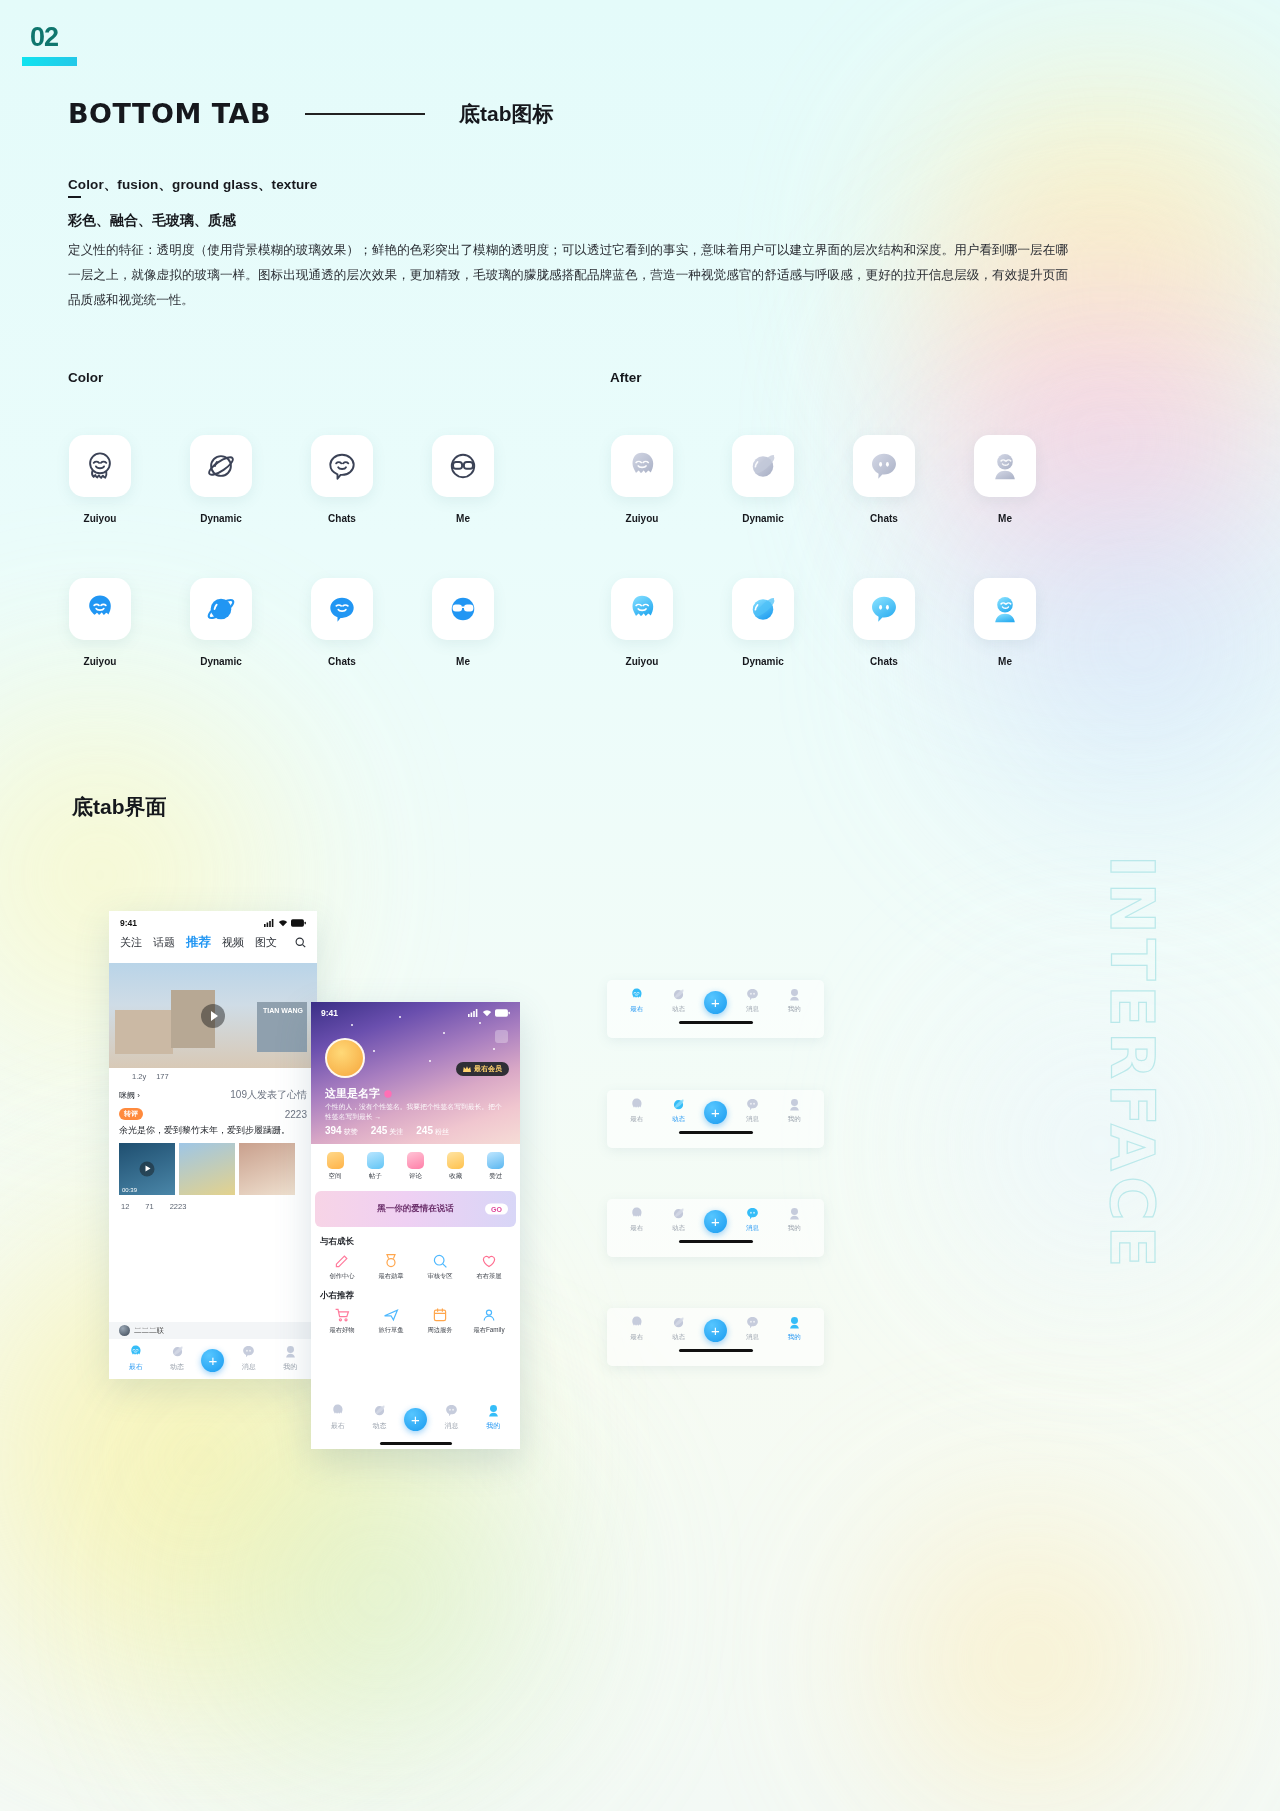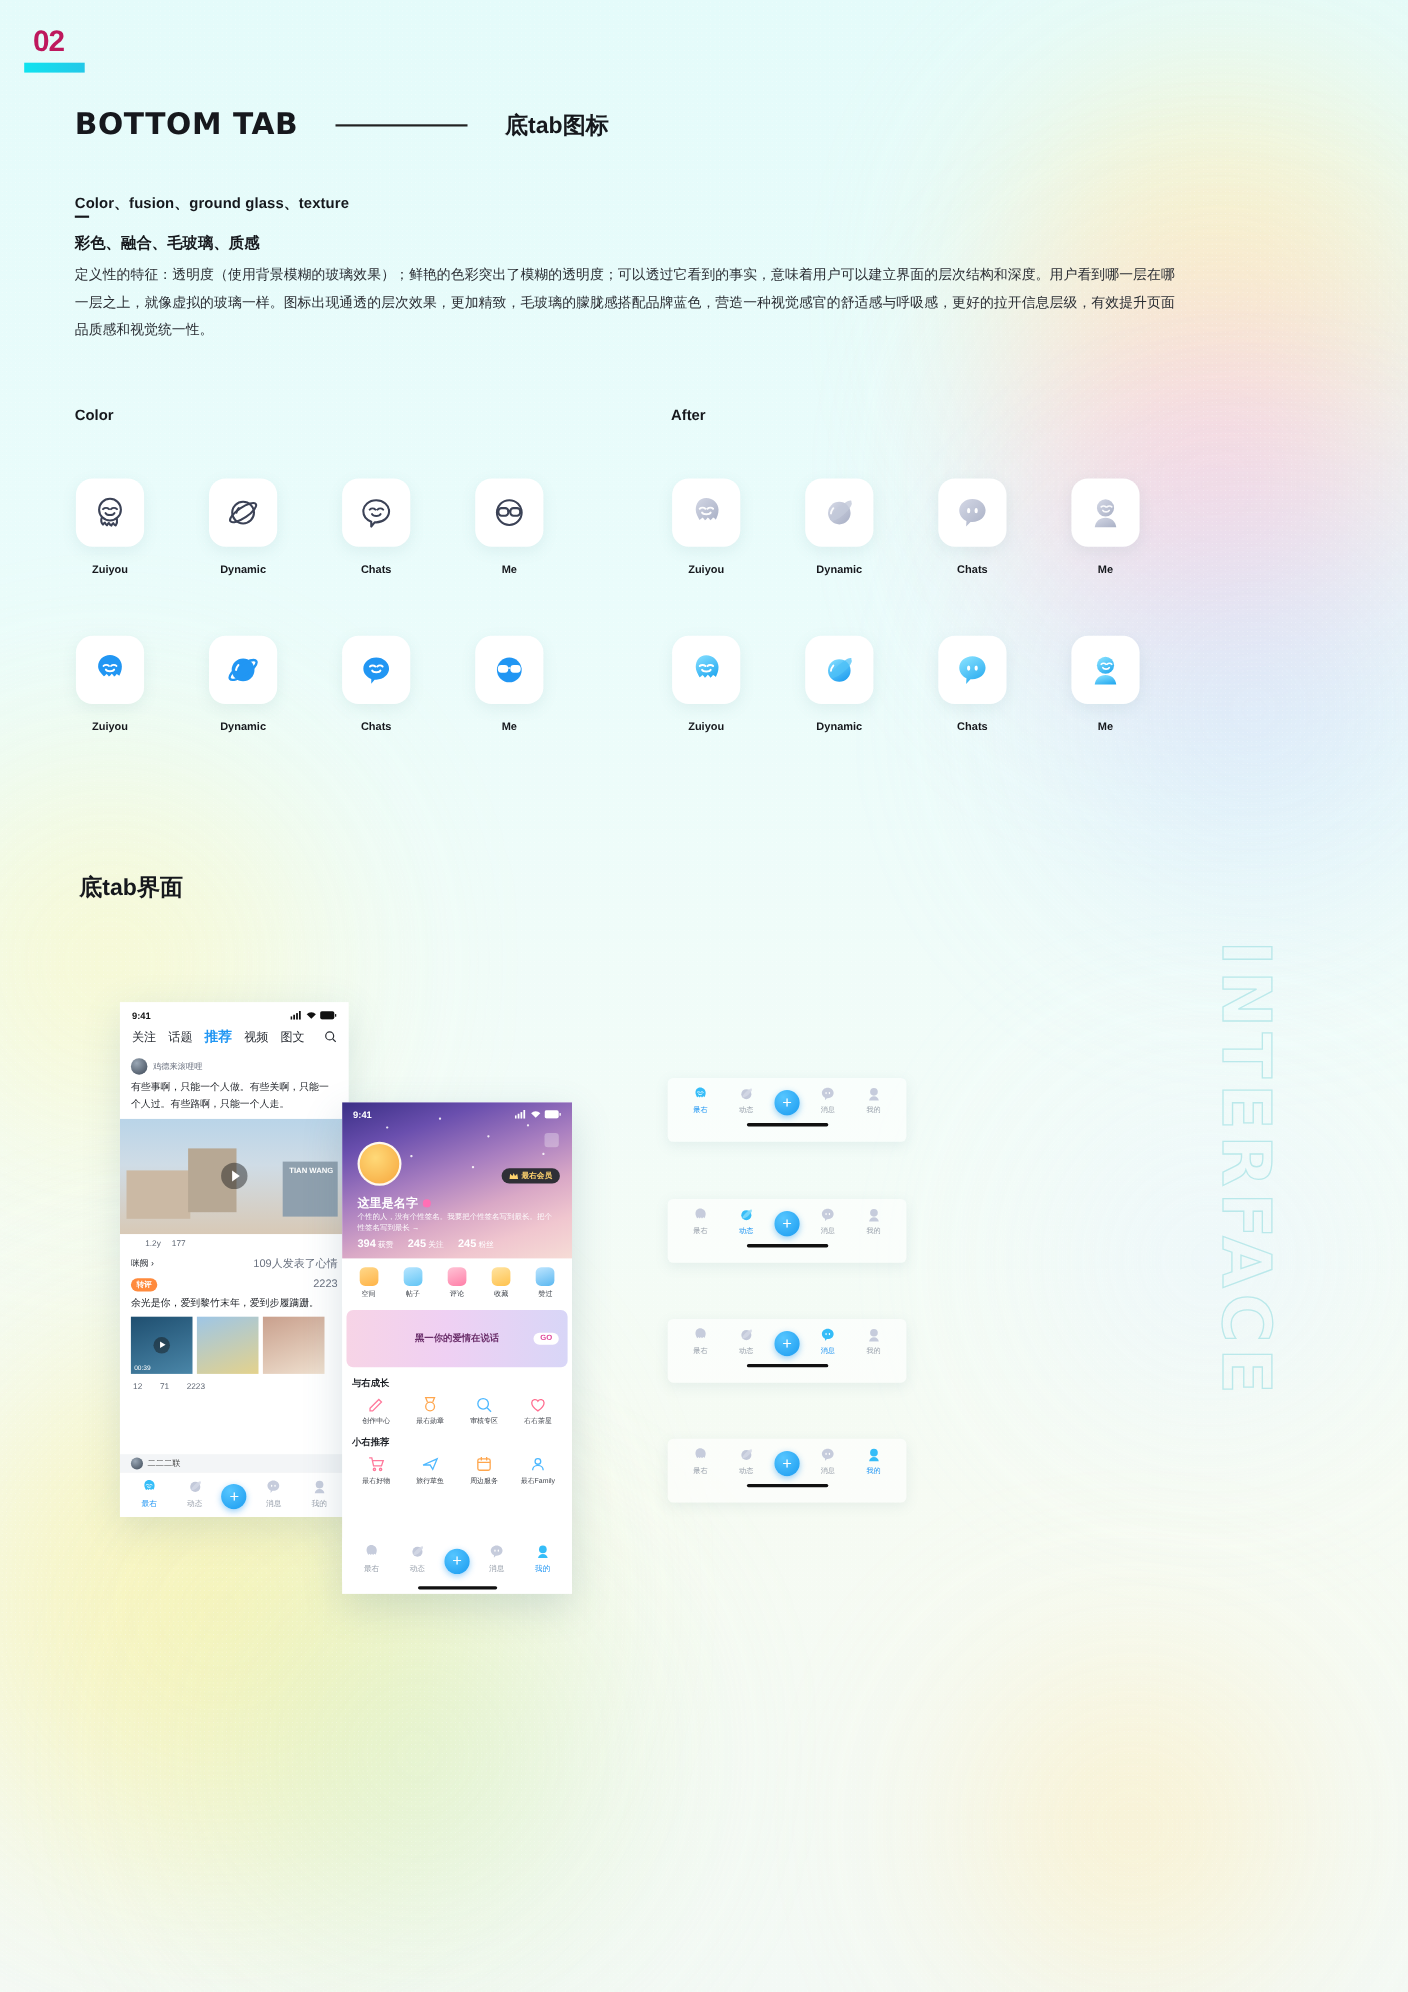--- a/index.html
+++ b/index.html
@@ -20,21 +20,21 @@
   .w5{width:640px;height:560px;left:-120px;top:1180px;background:radial-gradient(circle,#fcf4a8 0%,#f6f3bb 40%,rgba(246,243,187,0) 72%);}
   .w6{width:520px;height:430px;left:120px;top:1380px;background:radial-gradient(circle,#d6f0c4 0%,rgba(214,240,196,0) 70%);}
   .w7{width:420px;height:360px;right:40px;top:1480px;background:radial-gradient(circle,#ffe9ad 0%,rgba(255,233,173,0) 70%);}
   .w8{width:420px;height:330px;right:-30px;top:980px;background:radial-gradient(circle,#e7f3ff 0%,rgba(231,243,255,0) 70%);}
   .noise{position:absolute;inset:0;opacity:.35;
     background-image:radial-gradient(#ffffff 0.5px, transparent 0.6px);
     background-size:4px 4px;}
   .content{position:relative;z-index:5;}
 
   
-  .pagenum{position:absolute;left:30px;top:22px;font-weight:bold;font-size:27px;letter-spacing:-1px;color:#be185d;}
+  .pagenum{position:absolute;left:30px;top:22px;font-weight:bold;font-size:27px;letter-spacing:-1px;color:#0f766e;}
   .pagebar{position:absolute;left:22px;top:57px;width:55px;height:9px;
      background:linear-gradient(90deg,#10e3ef,#23c8e8);}
 
   .title-row{position:absolute;left:68px;top:98px;display:flex;align-items:center;gap:34px;}
   .big-title{font-size:27px;font-weight:bold;letter-spacing:.5px;color:#16181d;font-family:"DejaVu Sans",sans-serif;}
   .rule{width:120px;height:2px;background:#222;}
   .cn-title{font-size:21px;font-weight:bold;color:#16181d;}
 
   .kw-en{position:absolute;left:68px;top:176px;font-size:13.5px;font-weight:bold;color:#16181d;letter-spacing:.1px;}
   .kw-dash{position:absolute;left:68px;top:196px;width:13px;height:2px;background:#16181d;}
@@ -122,21 +122,21 @@
   .p2-vip{position:absolute;right:11px;top:60px;background:#2f2f36;color:#ffd36e;font-size:7px;font-weight:bold;
      border-radius:9px;padding:2px 7px;display:flex;align-items:center;gap:3px;z-index:3;}
   .p2-gear{position:absolute;right:12px;top:28px;width:13px;height:13px;border-radius:3px;background:rgba(255,255,255,.3);z-index:3;}
   .p2-name{position:absolute;left:14px;top:84px;color:#fff;font-size:11px;font-weight:bold;z-index:3;display:flex;align-items:center;gap:4px;}
   .p2-sig{position:absolute;left:14px;right:14px;top:100px;color:rgba(255,255,255,.92);font-size:6.8px;line-height:1.5;z-index:3;}
   .p2-stats{position:absolute;left:14px;bottom:7px;display:flex;gap:13px;color:#fff;font-size:7px;z-index:3;align-items:baseline;}
   .p2-stats b{font-size:10px;margin-top:47px;}
   .p2-quick{display:flex;justify-content:space-around;padding:8px 4px 7px;background:#fff;}
   .qi{display:flex;flex-direction:column;align-items:center;gap:3px;font-size:6.5px;color:#3d424a;}
   .qdot{width:17px;height:17px;border-radius:5px;}
-  .banner{margin:3px 4px;height:52px;border-radius:6px;overflow:hidden;position:relative;
+  .banner{margin:3px 4px;height:36px;border-radius:6px;overflow:hidden;position:relative;
      background:linear-gradient(90deg,#f7d4e6,#efd0f3 45%,#d8d6f7);display:flex;align-items:center;justify-content:center;text-align:right;}
   .banner .btxt{font-size:8.5px;font-weight:bold;color:#6b2f6b;}
   .banner .go{position:absolute;right:8px;top:50%;transform:translateY(-50%);background:#fff;color:#e0489b;
      font-size:7px;font-weight:bold;border-radius:9px;padding:2px 6px;}
   .sec-blk{padding:6px 9px 3px;}
   .sec-t{font-size:8.5px;font-weight:bold;color:#1d2026;margin-bottom:5px;}
   .grid4{display:flex;justify-content:space-between;}
   .g4i{display:flex;flex-direction:column;align-items:center;gap:3px;font-size:6.3px;color:#40454d;width:44px;text-align:center;}
 
   
@@ -405,27 +405,20 @@
       <span>话题</span>
       <span class="on">推荐</span>
       <span>视频</span>
       <span>图文</span>
       <span class="sp">
         <svg width="11" height="11" viewBox="0 0 14 14" fill="none" stroke="#2b2f36" stroke-width="1.4">
           <circle cx="6" cy="6" r="4.6"></circle>
             <path d="M9.6 9.6 13 13"></path>
         </svg>
       </span>
-    </div>
-    <div class="p1-post">
-      <div class="p1-user">
-        <div class="av"></div>
-        <div class="p1-uname">鸡德来滚哩哩</div>
-      </div>
-      <div class="p1-text">有些事啊，只能一个人做。有些关啊，只能一个人过。有些路啊，只能一个人走。</div>
     </div>
     <div class="p1-media">
       <div class="ph"></div>
       <div class="bld"></div>
       <div class="bld2"></div>
       <div class="bld3"></div>
       <div class="sign">TIAN WANG</div>
       <div class="playbtn">
           <i></i>
         </div>

